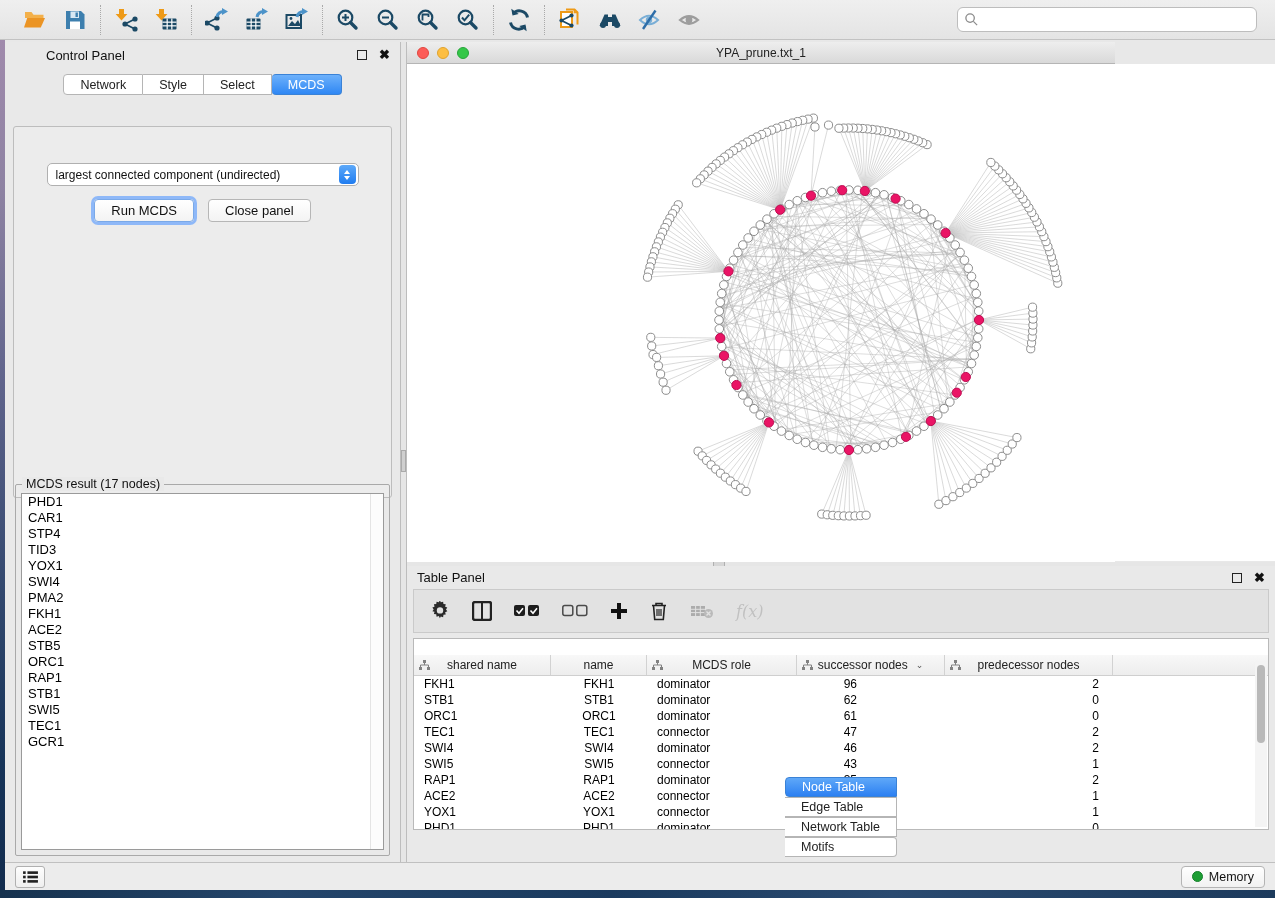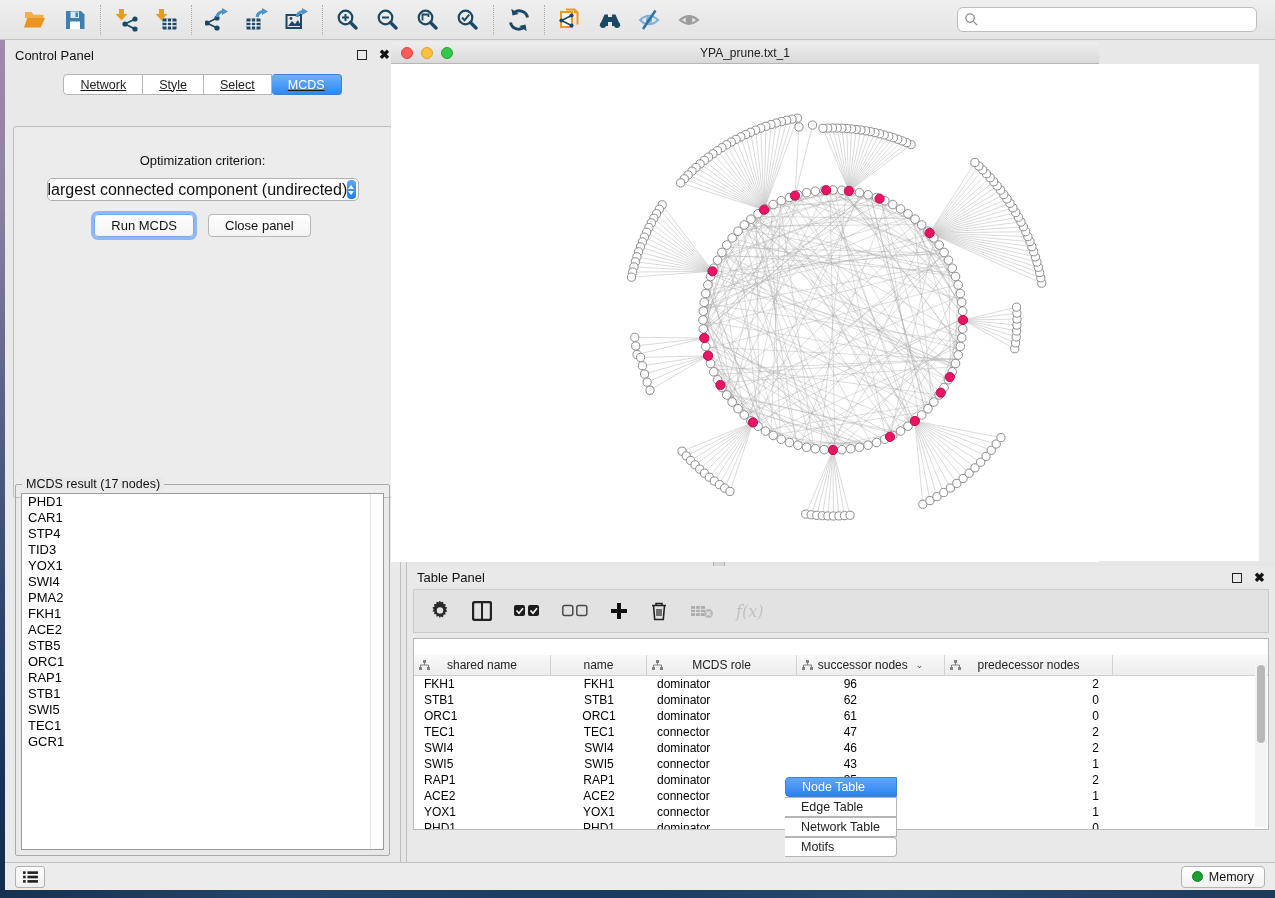--- a/index.html
+++ b/index.html
@@ -20,40 +20,40 @@
   .tb-group { display:flex; align-items:center; gap:14px; padding:0 12px; }
   .tb-sep { width:1px; height:30px; border-left:1px dotted #a9a9a9; }
   .tbico { width:26px; height:26px; display:inline-flex; align-items:center; justify-content:center; cursor:default; }
   .tbico svg { width:24px; height:24px; }
   .tb-search { margin-left:auto; margin-right:8px; width:300px; height:25px; background:#fff;
     border:1px solid #bdbdbd; border-radius:6px; display:flex; align-items:center; padding:0 6px; }
   .tb-search input { border:none; outline:none; flex:1; font-size:12px; font-family:"Liberation Sans",sans-serif; background:transparent; }
 
   
   .control-panel { position:absolute; left:5px; top:42px; width:395px; height:820px; background:#e9e9e9; }
-  .panel-titlebar { height:26px; display:flex; align-items:center; padding:0 10px; }
+  .panel-titlebar { height:26px; display:flex; align-items:center; padding:0 10px;margin-left:31px; }
   .panel-title { font-size:13px; color:#111; }
   .panel-winbtns { margin-left:auto; display:flex; gap:12px; align-items:center; }
   .float-btn { width:10px; height:10px; border:1.5px solid #222; display:inline-block; }
   .close-btn { font-size:13px; font-weight:bold; color:#111; line-height:10px; }
 
   .cp-tabs { display:flex; justify-content:center; margin-top:6px; position:relative; z-index:2; }
-  .cp-tabs .seg { display:flex;text-decoration:underline; }
+  .cp-tabs .seg { display:flex; }
   .seg-tab { height:21px; padding:0 16px; background:#fff; border:1px solid #b5b5b5; border-left:none;
     font-size:12.5px; display:flex; align-items:center; color:#222; }
   .seg-tab:first-child { border-left:1px solid #b5b5b5; border-radius:4px 0 0 4px; }
   .seg-tab:last-child { border-radius:0 4px 4px 0; }
   .seg-tab.active { background:linear-gradient(180deg,#6db1fb,#2f87f4); border-color:#3a82d6; color:#fff; border-radius:4px; }
 
   .cp-box { position:absolute; left:8px; right:8px; top:84px; height:372px; background:#ececec;
     border:1px solid #bdbdbd; border-radius:3px; padding-top:26px; }
   .opt-label { text-align:center; font-size:13px; color:#111; }
   .dropdown { margin:10px auto 0 auto; width:312px; height:23px; background:#fff; border:1px solid #b0b0b0;
     border-radius:5px; display:flex; align-items:center; position:relative; }
-  .dropdown .dd-text { flex:1; font-size:16px; color:#111; white-space:nowrap; }
+  .dropdown .dd-text { flex:1; font-size:12px; padding-left:8px; color:#111; white-space:nowrap; }
   .dd-stepper { width:17px; height:19px; margin-right:2px; border-radius:4px;
     background:linear-gradient(180deg,#5da9f9,#1f7cf0); display:flex; flex-direction:column;
     align-items:center; justify-content:center; gap:2px; }
   .dd-stepper .up { width:0;height:0;border-left:3.5px solid transparent;border-right:3.5px solid transparent;border-bottom:4px solid #fff; }
   .dd-stepper .down { width:0;height:0;border-left:3.5px solid transparent;border-right:3.5px solid transparent;border-top:4px solid #fff; }
   .cp-buttons { display:flex; justify-content:center; gap:14px; margin-top:13px; }
   .btn { height:23px; padding:0 16px; background:linear-gradient(180deg,#ffffff,#f3f3f3);
     border:1px solid #b6b6b6; border-radius:4px; font-size:13px; font-family:"Liberation Sans",sans-serif; color:#111; }
   .btn.focused { box-shadow:0 0 0 3px rgba(92,156,255,.65); border-color:#7aa9e8; }
 
@@ -65,21 +65,21 @@
   .mcds-item { font-size:13px; line-height:16px; padding-left:6px; color:#000; }
   .mcds-scroll { position:absolute; right:0; top:0; bottom:0; width:13px; background:#fcfcfc; border-left:1px solid #e4e4e4; }
 
   
   .v-splitter { position:absolute; left:400px; top:42px; width:7px; height:820px; background:#e6e6e6; border-left:1px solid #bdbdbd; border-right:1px solid #bdbdbd; }
   .v-grip { position:absolute; top:408px; left:0; width:5px; height:22px; background:#cfcfcf; border:1px solid #aaa; }
   .h-splitter { position:absolute; left:407px; top:562px; width:868px; height:4px; background:#e6e6e6; }
   .h-grip { position:absolute; left:306px; top:-3px; width:12px; height:9px; background:#d6d6d6; border:1px solid #b0b0b0; }
 
   
-  .net-window { position:absolute; left:391px; top:42px; width:708px; height:520px; background:#fff; }
+  .net-window { position:absolute; left:407px; top:42px; width:708px; height:520px; background:#fff; }
   .net-titlebar { height:22px; background:linear-gradient(180deg,#eeeeee,#d9d9d9);
     border-bottom:1px solid #b5b5b5; position:relative; display:flex; align-items:center; justify-content:center; }
   .traffic { position:absolute; left:10px; top:5px; display:flex; gap:8px; }
   .light { width:12px; height:12px; border-radius:50%; }
   .light.red { background:#fc5b57; border:1px solid #e2463f; }
   .light.yellow { background:#fdbe41; border:1px solid #e0a32e; }
   .light.green { background:#34c748; border:1px solid #27a53a; }
   .net-title { font-size:12px; color:#222; }
   .net-canvas { width:868px; height:497px; background:#fff; }
 
@@ -312,21 +312,20 @@
   <div class="cp-tabs">
       <div class="seg" id="cp-tabs">
         <div class="seg-tab">Network</div>
         <div class="seg-tab">Style</div>
         <div class="seg-tab">Select</div>
         <div class="seg-tab active">MCDS</div>
       </div>
     </div>
 
   <div class="cp-box">
-    <div class="opt-label">Optimization criterion:</div>
     <div class="dropdown">
       <span class="dd-text">largest connected component (undirected)</span>
       <span class="dd-stepper">
           <span class="up"></span>
           <span class="down"></span>
         </span>
     </div>
     <div class="cp-buttons">
       <button class="btn focused">Run MCDS</button>
       <button class="btn">Close panel</button>

